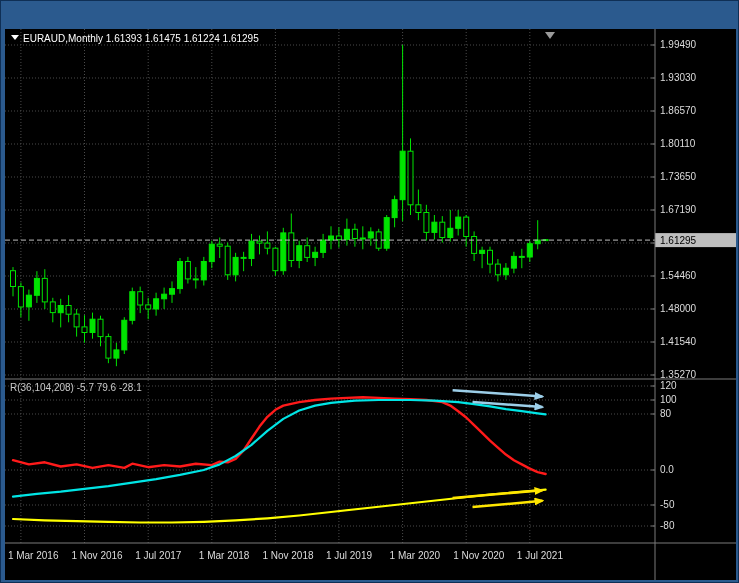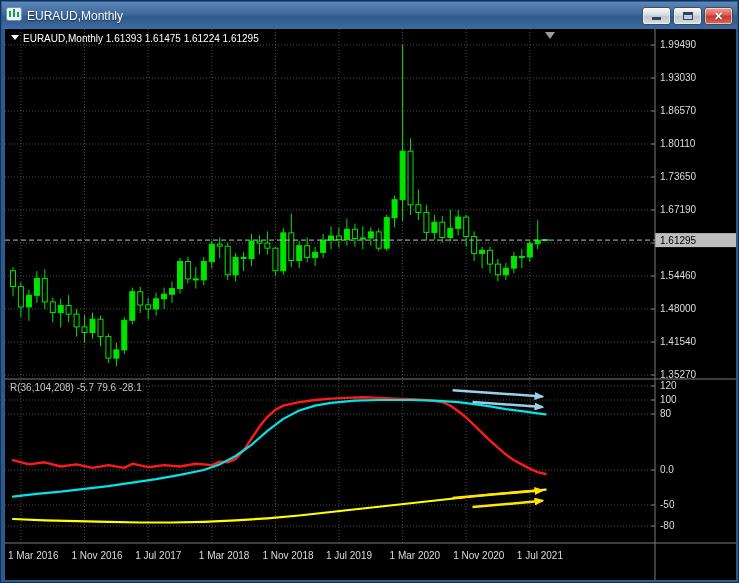--- a/index.html
+++ b/index.html
@@ -28,42 +28,20 @@
   .g-close{color:#fff;font-weight:bold;font-size:14px;line-height:1;text-shadow:0 1px 1px rgba(0,0,0,.45);}
   .client{
     position:absolute;left:4px;right:4px;top:28px;bottom:4px;background:#8b5cf6;
   }
   svg text{font-family:"Liberation Sans",sans-serif;}
 </style>
 </head>
 <body>
 
 <div class="window">
-  <div class="titlebar">
-    <span class="app-icon">
-      <svg width="16" height="14" viewBox="0 0 16 14">
-        <rect x="0.5" y="0.5" width="15" height="13" rx="2" fill="#E8F0F8" stroke="#7A93AD"></rect>
-        <rect x="3" y="4" width="2" height="6" fill="#1A9E4A"></rect>
-        <rect x="7" y="2" width="2" height="8" fill="#1A9E4A"></rect>
-        <rect x="11" y="5" width="2" height="5" fill="#1A9E4A"></rect>
-      </svg>
-    </span>
-    <span class="title-text">EURAUD,Monthly</span>
-    <span class="winbtns">
-      <span class="wbtn">
-        <span class="g-min"></span>
-      </span>
-      <span class="wbtn">
-        <span class="g-max"></span>
-      </span>
-      <span class="wbtn close">
-        <span class="g-close">×</span>
-      </span>
-    </span>
-  </div>
   <div class="client">
     <svg id="chart-canvas" width="731" height="551" viewBox="0 0 731 551">
         <defs>
           <marker id="ah0" markerWidth="10" markerHeight="8" refX="8" refY="4" orient="auto" markerUnits="userSpaceOnUse">
             <path d="M0,0 L10,4 L0,8 Z" fill="#9CCEE8"></path>
           </marker>
           <marker id="ah2" markerWidth="10" markerHeight="8" refX="8" refY="4" orient="auto" markerUnits="userSpaceOnUse">
             <path d="M0,0 L10,4 L0,8 Z" fill="#FFE600"></path>
           </marker>
         </defs>

